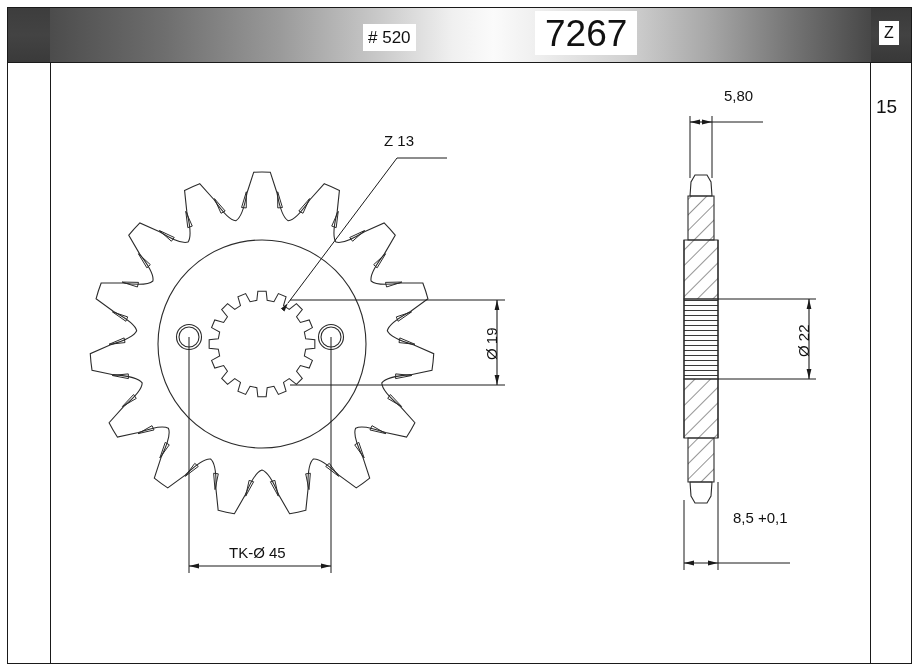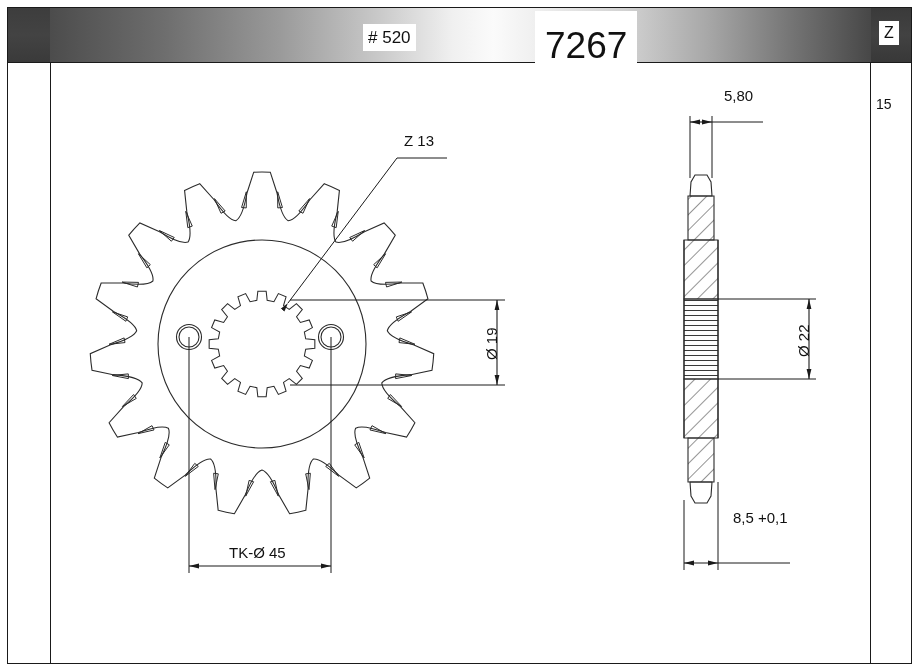--- a/index.html
+++ b/index.html
@@ -75,39 +75,39 @@
     left: 363px;
     top: 24px;
     height: 23px;
     padding: 2px 5px;
     font-size: 17px;
   }
   #hdr-code {
     left: 535px;
     top: 11px;
     height: 44px;
-    padding: 12px 10px;
+    padding: 0 10px;
     font-size: 37px;
     letter-spacing: 0px;
   }
   #hdr-z {
     left: 879px;
     top: 21px;
     width: 20px;
     height: 24px;
     font-size: 16px;
     font-weight: normal;
   }
 
   
   #teeth-count {
     position: absolute;
     left: 876px;
     top: 96px;
-    font-size: 14px;
+    font-size: 19px;
     color: #111111;
   }
 
   
   #drawing {
     position: absolute;
     left: 0;
     top: 0;
     width: 918px;
     height: 671px;
@@ -263,21 +263,21 @@
       <line x1="718" y1="379" x2="816" y2="379" stroke="#1a1a1a" stroke-width="1"></line>
       <line x1="809" y1="299" x2="809" y2="379" stroke="#1a1a1a" stroke-width="1.1" marker-start="url(#arrR)" marker-end="url(#arrL)"></line>
 
       <line x1="684" y1="500" x2="684" y2="570" stroke="#1a1a1a" stroke-width="1"></line>
       <line x1="718" y1="482" x2="718" y2="570" stroke="#1a1a1a" stroke-width="1"></line>
       <line x1="684" y1="563" x2="718" y2="563" stroke="#1a1a1a" stroke-width="1.1" marker-start="url(#arrR)" marker-end="url(#arrL)"></line>
       <line x1="718" y1="563" x2="790" y2="563" stroke="#1a1a1a" stroke-width="1"></line>
     </g>
   </svg>
 
-  <div class="dim-text" style="left:404px; top:133px;">Z 13</div>
+  <div class="dim-text" style="left:384px; top:133px;">Z 13</div>
 
   <div class="dim-text rot90" style="left:484px; top:360px;">Ø 19</div>
 
   <div class="dim-text" style="left:229px; top:545px;">TK-Ø 45</div>
 
   <div class="dim-text" style="left:724px; top:88px;">5,80</div>
 
   <div class="dim-text rot90" style="left:796px; top:357px;">Ø 22</div>
 
   <div class="dim-text" style="left:733px; top:510px;">8,5 +0,1</div>

